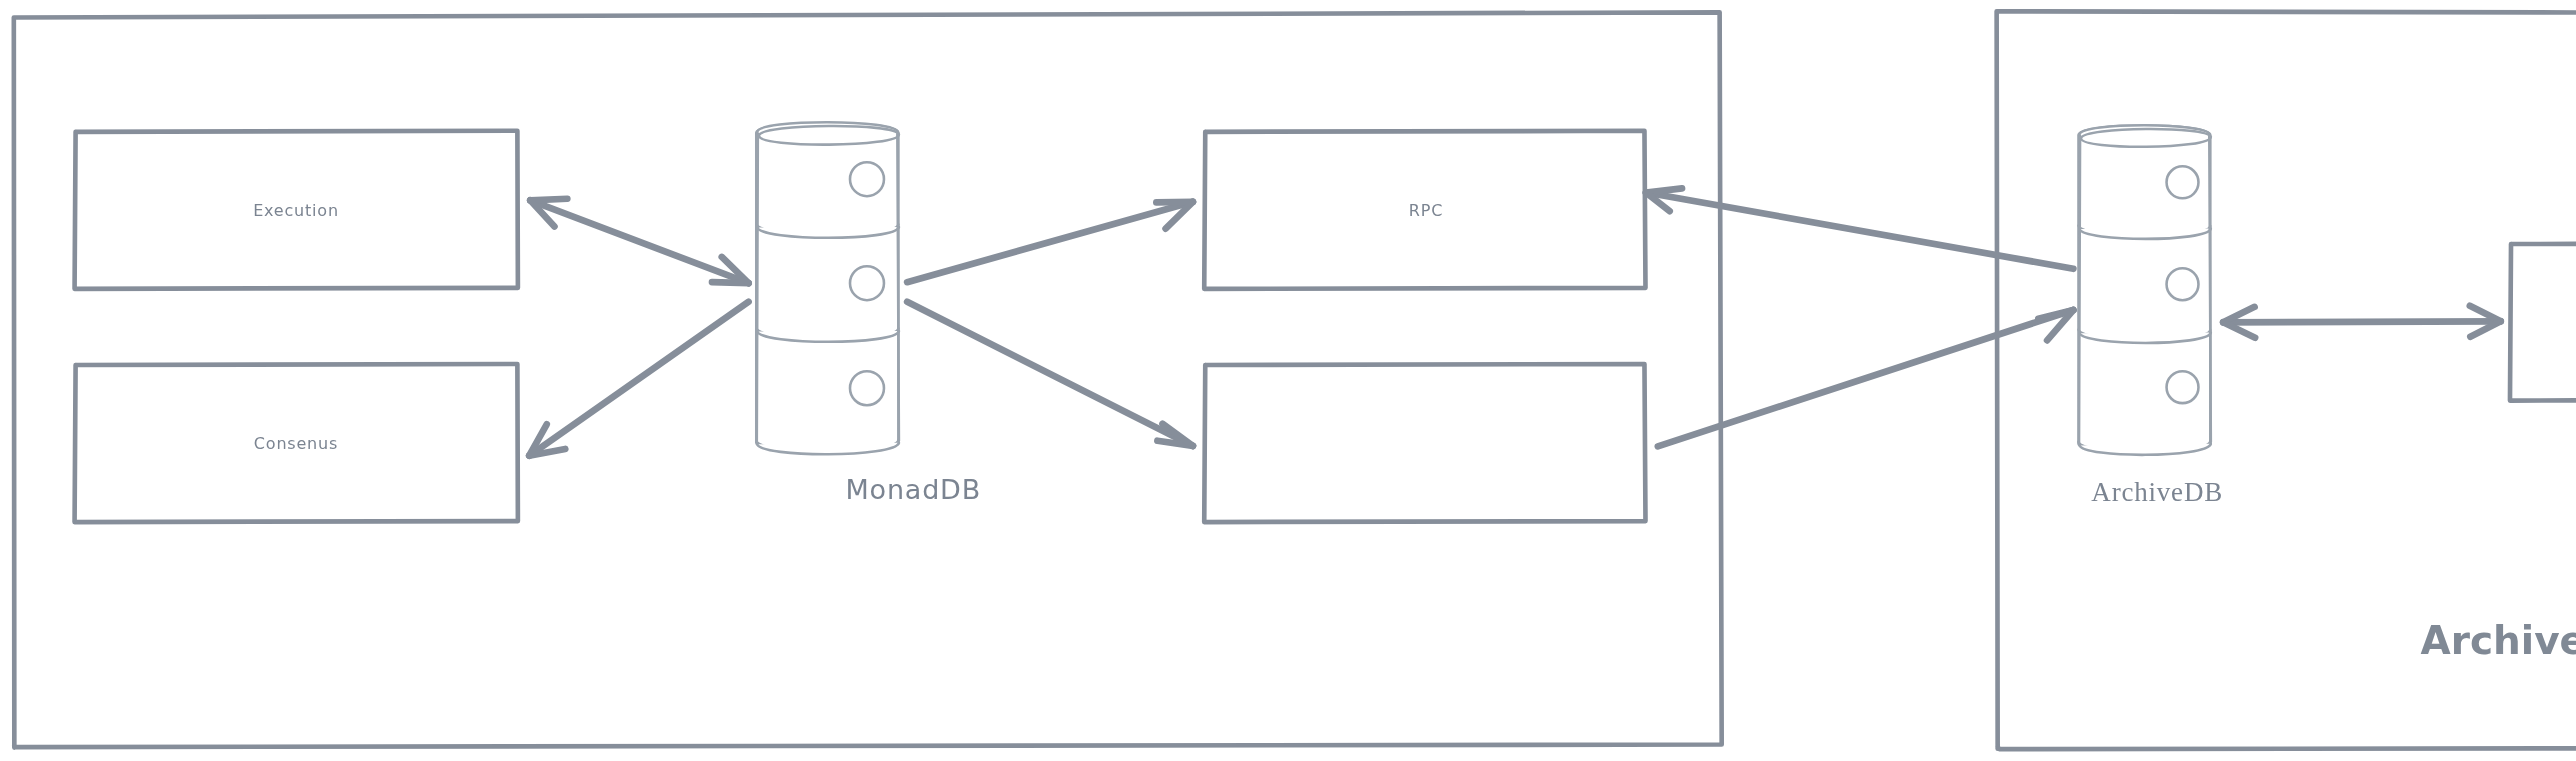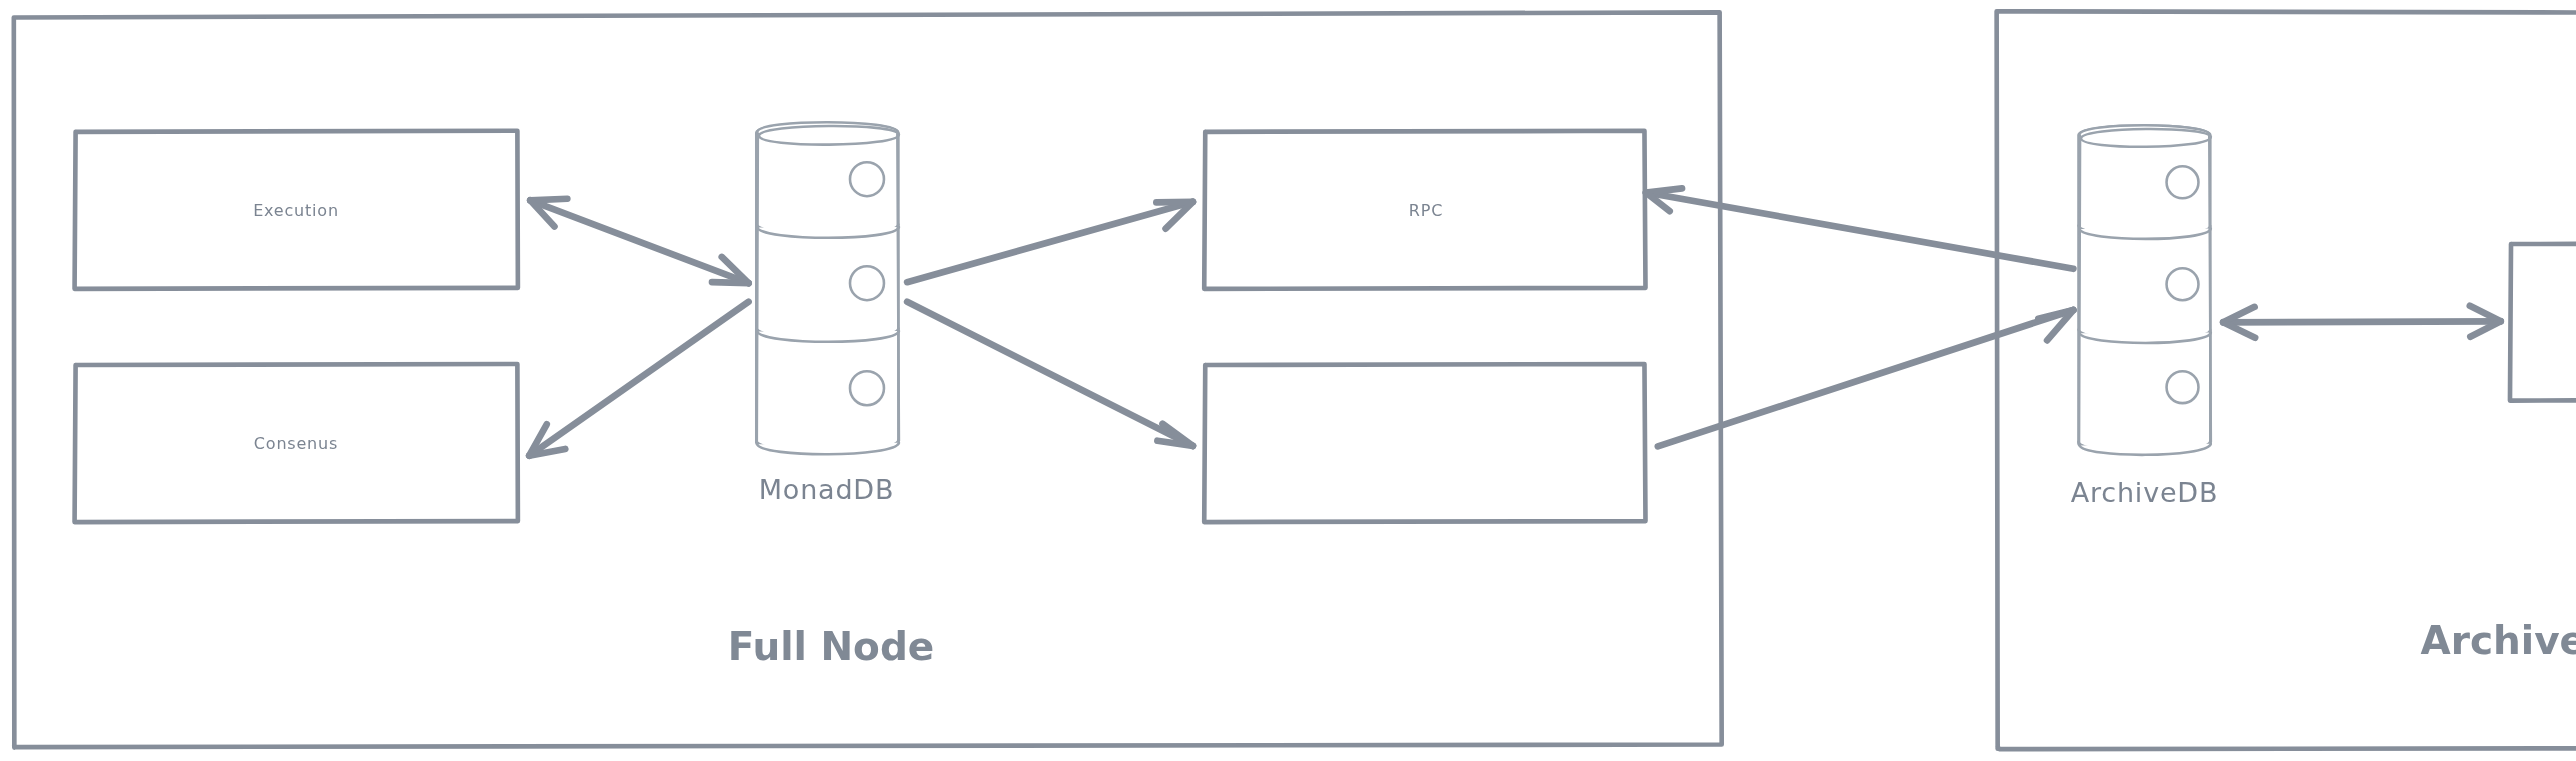--- a/index.html
+++ b/index.html
@@ -33,21 +33,21 @@
     justify-content: center;
     color: #7b8491;
     font-family: "DejaVu Sans", sans-serif;
     font-size: 16px;
     letter-spacing: 0.8px;
     white-space: nowrap;
     pointer-events: none;
   }
   .db-label {
     position: absolute;
-    text-align: center;
+    text-align: right;
     color: #7b8491;
     font-family: "DejaVu Sans", sans-serif;
     font-size: 27px;
     letter-spacing: 0.8px;
     white-space: nowrap;
   }
   .group-title {
     position: absolute;
     text-align: center;
     color: #808995;
@@ -205,20 +205,19 @@
 
   <div class="node-label" style="left:1206px; top:132px; width:440px; height:157px;">RPC</div>
 
   <div class="node-label" style="left:75px; top:365px; width:442px; height:157px;">Consenus</div>
 
 
   <div class="node-label" style="left:2512px; top:244px; width:437px; height:157px;">Indexer</div>
 
   <div class="db-label" style="left:672px; top:474px; width:309px;">MonadDB</div>
 
-  <div class="db-label" style="left:1990px; top:477px; width:309px;">ArchiveDB</div>
-
-  <div class="group-title" style="left:702px; top:624px; width:258px;">Full Node</div>
+  <div class="db-label" style="left:1914px; top:477px; width:309px;font-family:Liberation Serif, serif;">ArchiveDB</div>
+
 
   <div class="group-title" style="left:2397px; top:618px; width:371px;">Archive Server</div>
 
 </div>
 
 
 </body></html>

